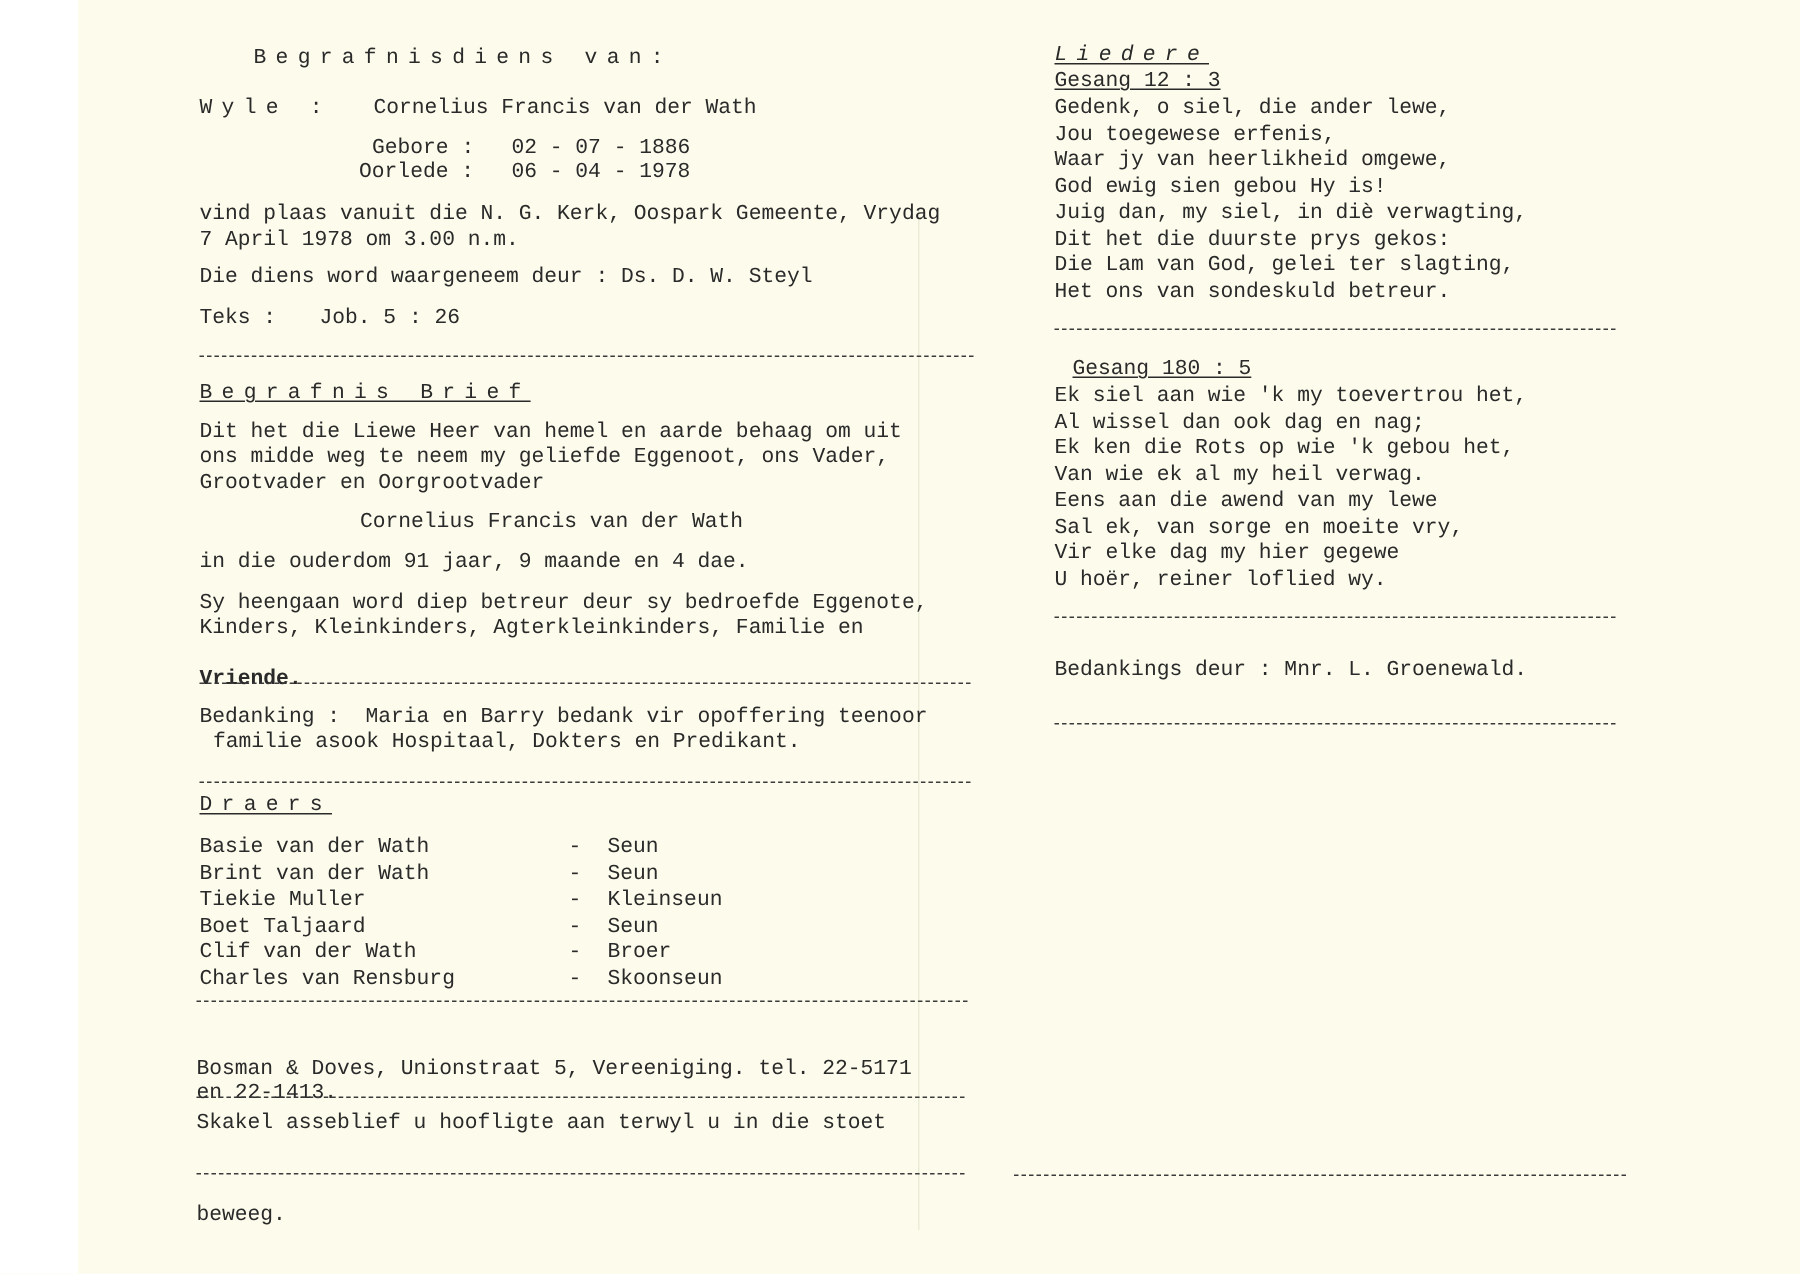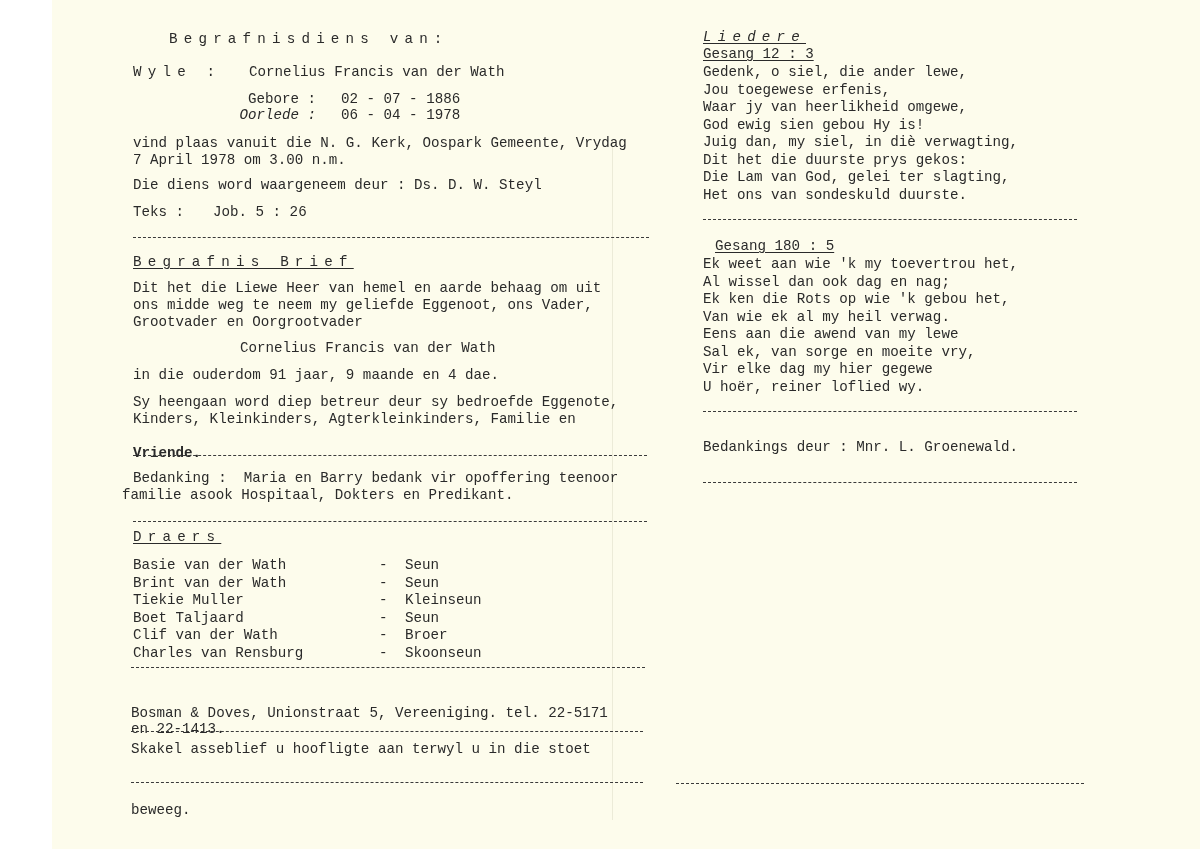--- a/index.html
+++ b/index.html
@@ -21,21 +21,21 @@
 <div class="paper"></div>
 <div class="fold"></div>
 
 <div class="tx spaced" style="left:133px;top:31px;margin-left:36px;">Begrafnisdiens van:</div>
 
 <div class="tx spaced" style="left:133px;top:64px;">Wyle :</div>
 <div class="tx" style="left:249px;top:64px;">Cornelius Francis van der Wath</div>
 
 <div class="tx" style="left:248px;top:91px;width:68px;text-align:right;">Gebore :</div>
 <div class="tx" style="left:341px;top:91px;">02 - 07 - 1886</div>
-<div class="tx" style="left:236px;top:107px;width:80px;text-align:right;font-style:italic;">Oorlede :</div>
+<div class="tx" style="left:236px;top:107px;width:80px;text-align:right;">Oorlede :</div>
 <div class="tx" style="left:341px;top:107px;">06 - 04 - 1978</div>
 
 <div class="tx" style="left:133px;top:135px;">vind plaas vanuit die N. G. Kerk, Oospark Gemeente, Vrydag</div>
 <div class="tx" style="left:133px;top:152px;">7 April 1978 om 3.00 n.m.</div>
 
 <div class="tx" style="left:133px;top:177px;">Die diens word waargeneem deur : Ds. D. W. Steyl</div>
 
 <div class="tx" style="left:133px;top:204px;">Teks :</div>
 <div class="tx" style="left:213px;top:204px;">Job. 5 : 26</div>
 
@@ -50,21 +50,21 @@
 
 <div class="tx" style="left:133px;top:367px;">in die ouderdom 91 jaar, 9 maande en 4 dae.</div>
 
 <div class="tx" style="left:133px;top:394px;">Sy heengaan word diep betreur deur sy bedroefde Eggenote,</div>
 <div class="tx" style="left:133px;top:411px;">Kinders, Kleinkinders, Agterkleinkinders, Familie en</div>
 <div class="tx" style="left:133px;top:445px;font-weight:bold;">Vriende.</div>
 
 <div class="dash" style="left:133px;top:455px;width:514px;"></div>
 
 <div class="tx" style="left:133px;top:470px;">Bedanking :  Maria en Barry bedank vir opoffering teenoor</div>
-<div class="tx" style="left:122px;top:487px;">familie asook Hospitaal, Dokters en Predikant.</div>
+<div class="tx" style="left:142px;top:487px;">familie asook Hospitaal, Dokters en Predikant.</div>
 
 <div class="dash" style="left:133px;top:521px;width:514px;"></div>
 
 <div class="tx spaced ul" style="left:133px;top:529px;">Draers</div>
 
 <div>
   <div style="position:absolute;left:0;top:557px;width:700px;">
     <span class="bearer-name">Basie van der Wath</span>
     <span class="bearer-dash">-</span>
     <span class="bearer-rel">Seun</span>
@@ -112,29 +112,29 @@
 <div class="tx ul" style="left:703px;top:46px;">Gesang 12 : 3</div>
 
 <div>
   <div class="tx" style="left:703px;top:64px;">Gedenk, o siel, die ander lewe,</div>
   <div class="tx" style="left:703px;top:81.5px;">Jou toegewese erfenis,</div>
   <div class="tx" style="left:703px;top:99px;">Waar jy van heerlikheid omgewe,</div>
   <div class="tx" style="left:703px;top:116.5px;">God ewig sien gebou Hy is!</div>
   <div class="tx" style="left:703px;top:134px;">Juig dan, my siel, in diè verwagting,</div>
   <div class="tx" style="left:703px;top:151.5px;">Dit het die duurste prys gekos:</div>
   <div class="tx" style="left:703px;top:169px;">Die Lam van God, gelei ter slagting,</div>
-  <div class="tx" style="left:703px;top:186.5px;">Het ons van sondeskuld duurste.</div>
+  <div class="tx" style="left:703px;top:186.5px;">Het ons van sondeskuld betreur.</div>
 </div>
 
 <div class="dash" style="left:703px;top:219px;width:374px;"></div>
 
 <div class="tx ul" style="left:703px;top:238px;margin-left:12px;">Gesang 180 : 5</div>
 
 <div>
-  <div class="tx" style="left:703px;top:256px;">Ek weet aan wie 'k my toevertrou het,</div>
+  <div class="tx" style="left:703px;top:256px;">Ek siel aan wie 'k my toevertrou het,</div>
   <div class="tx" style="left:703px;top:273.5px;">Al wissel dan ook dag en nag;</div>
   <div class="tx" style="left:703px;top:291px;">Ek ken die Rots op wie 'k gebou het,</div>
   <div class="tx" style="left:703px;top:308.5px;">Van wie ek al my heil verwag.</div>
   <div class="tx" style="left:703px;top:326px;">Eens aan die awend van my lewe</div>
   <div class="tx" style="left:703px;top:343.5px;">Sal ek, van sorge en moeite vry,</div>
   <div class="tx" style="left:703px;top:361px;">Vir elke dag my hier gegewe</div>
   <div class="tx" style="left:703px;top:378.5px;">U hoër, reiner loflied wy.</div>
 </div>
 
 <div class="dash" style="left:703px;top:411px;width:374px;"></div>

